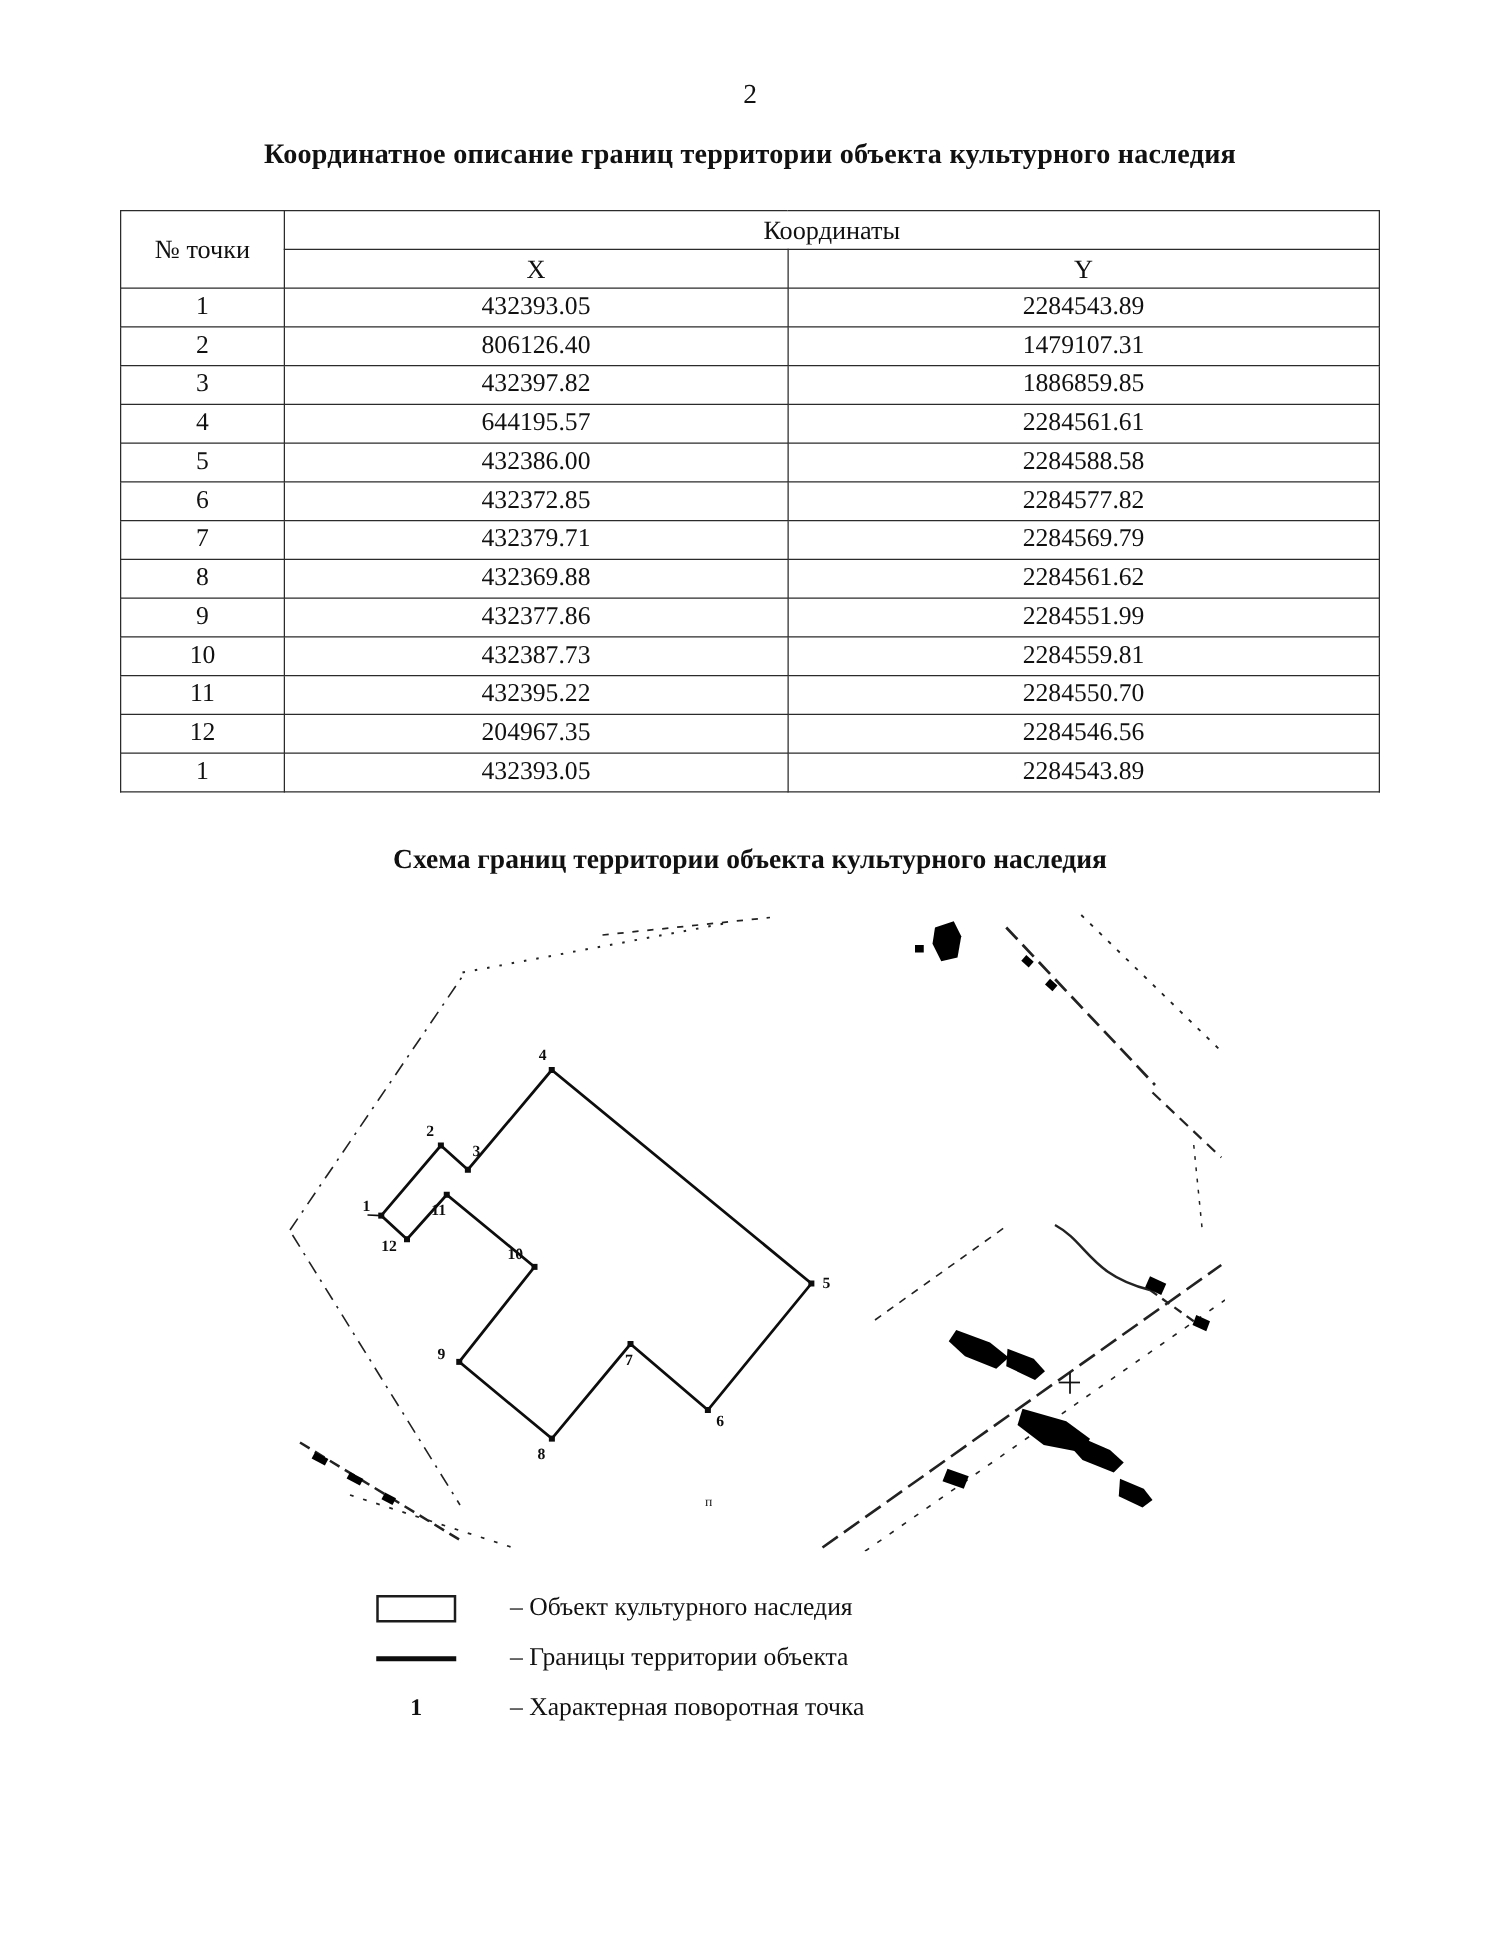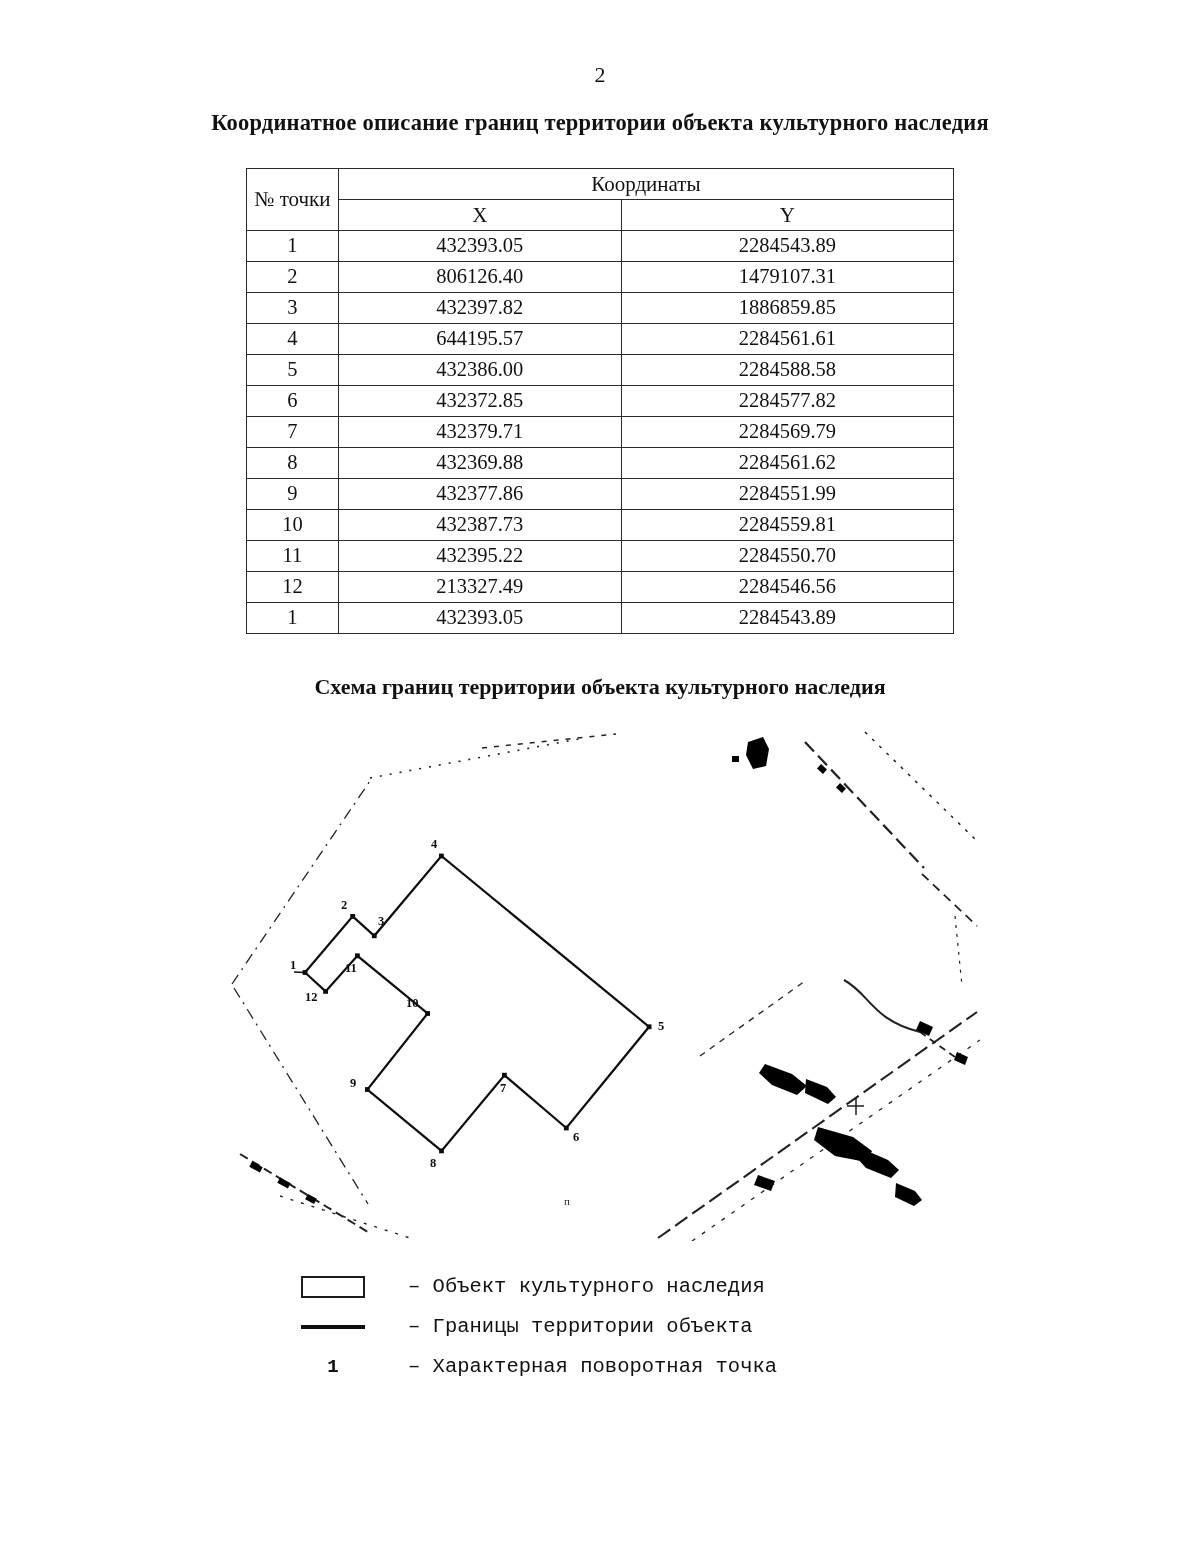--- a/index.html
+++ b/index.html
@@ -23,21 +23,21 @@
     padding-top: 62px;
   }
   .doc-title {
     margin: 22px 60px 0;
     text-align: center;
     font-size: 22.5px;
     font-weight: bold;
     letter-spacing: 0.2px;
   }
   table.coords {
-    width: 708px;
+    width: 1008px;
     margin: 32px auto 0;
     border-collapse: collapse;
     table-layout: fixed;
   }
   table.coords th, table.coords td {
     border: 1.5px solid #2b2b2b;
     text-align: center;
     font-weight: normal;
     font-size: 20.5px;
     padding: 2px 4px;
@@ -71,21 +71,20 @@
     font-weight: bold;
     fill: #0d0d0d;
   }
   .map-annot {
     font-family: "Liberation Serif", "DejaVu Serif", serif;
     font-size: 11px;
     fill: #222;
   }
   .legend {
     margin: 34px 0 0 300px;
-    font-family: Liberation Mono, monospace;
   }
   .legend-row {
     display: flex;
     align-items: center;
     margin-bottom: 17px;
   }
   .legend-sym {
     width: 66px;
     display: flex;
     justify-content: center;
@@ -188,21 +187,21 @@
           <td>432387.73</td>
           <td>2284559.81</td>
         </tr>
         <tr>
           <td>11</td>
           <td>432395.22</td>
           <td>2284550.70</td>
         </tr>
         <tr>
           <td>12</td>
-          <td>213327.49</td>
+          <td>204967.35</td>
           <td>2284546.56</td>
         </tr>
         <tr>
           <td>1</td>
           <td>432393.05</td>
           <td>2284543.89</td>
         </tr>
       </tbody>
   </table>
 

